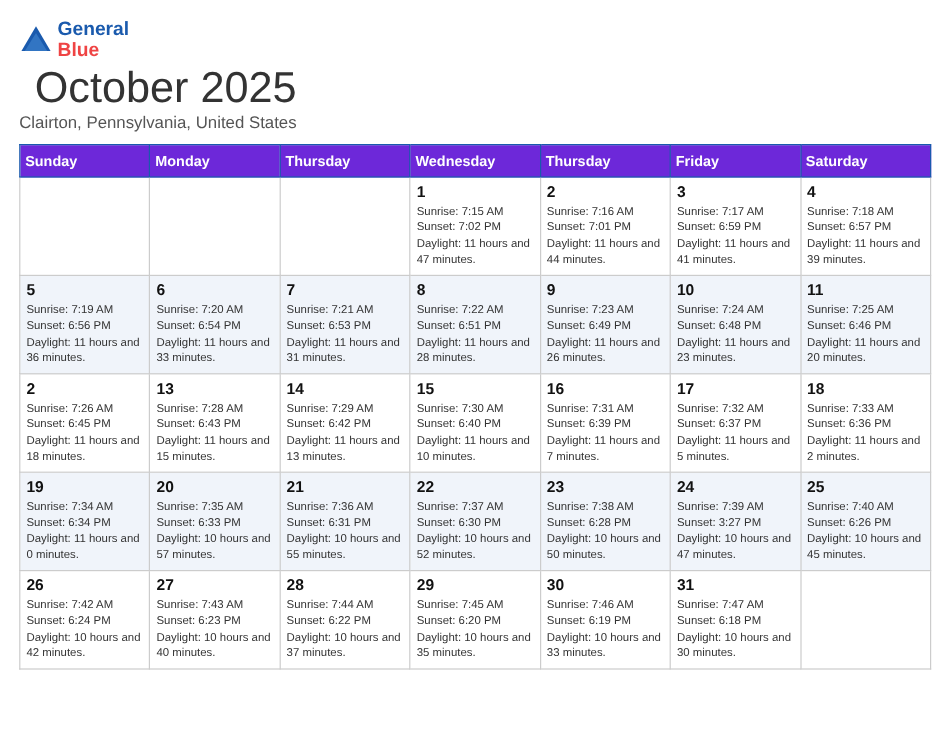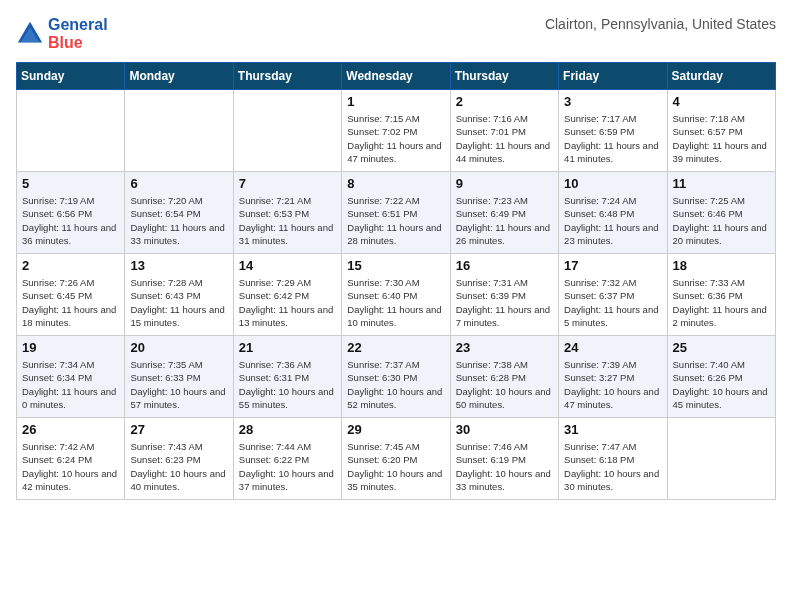--- a/index.html
+++ b/index.html
@@ -8,20 +8,21 @@
       background: #fff;
       width: 792px;
       min-height: 612px;
       padding: 16px;
     }
     .header {
       display: flex;
       justify-content: space-between;
       align-items: flex-start;
       margin-bottom: 10px;
+      flex-direction: column;
     }
     .logo {
       display: flex;
       align-items: center;
       gap: 4px;
     }
     .logo-icon {
       width: 28px;
       height: 28px;
     }
@@ -37,21 +38,21 @@
       font-size: 14px;
       color: #555;
       text-align: right;
     }
     table {
       width: 100%;
       border-collapse: collapse;
       table-layout: fixed;
     }
     th {
-      background-color: #0c4a6e;
+      background-color: #6d28d9;
       color: #fff;
       font-size: 12px;
       font-weight: bold;
       padding: 6px 4px;
       text-align: left;
       border: 1px solid #1a5aad;
     }
     td {
       vertical-align: top;
       border: 1px solid #ccc;
@@ -84,20 +85,21 @@
     <svg class="logo-icon" viewBox="0 0 30 30" xmlns="http://www.w3.org/2000/svg">
       <polygon points="15,2 28,24 2,24" fill="#1a5aad"></polygon>
       <polygon points="15,8 25,24 5,24" fill="#4a90d9" opacity="0.5"></polygon>
     </svg>
     <div>
       <div style="font-size:16px;font-weight:bold;color:#1a5aad;">General</div>
       <div style="font-size:16px;font-weight:bold;color:#ef4444;">Blue</div>
     </div>
   </div>
   <div class="title-block">
+    <div class="month-title">October 2025</div>
     <div class="location">Clairton, Pennsylvania, United States</div>
   </div>
 </div>
 
 <table>
   <thead>
     <tr>
     <th>Sunday</th>
         <th>Monday</th>
         <th>Thursday</th>

